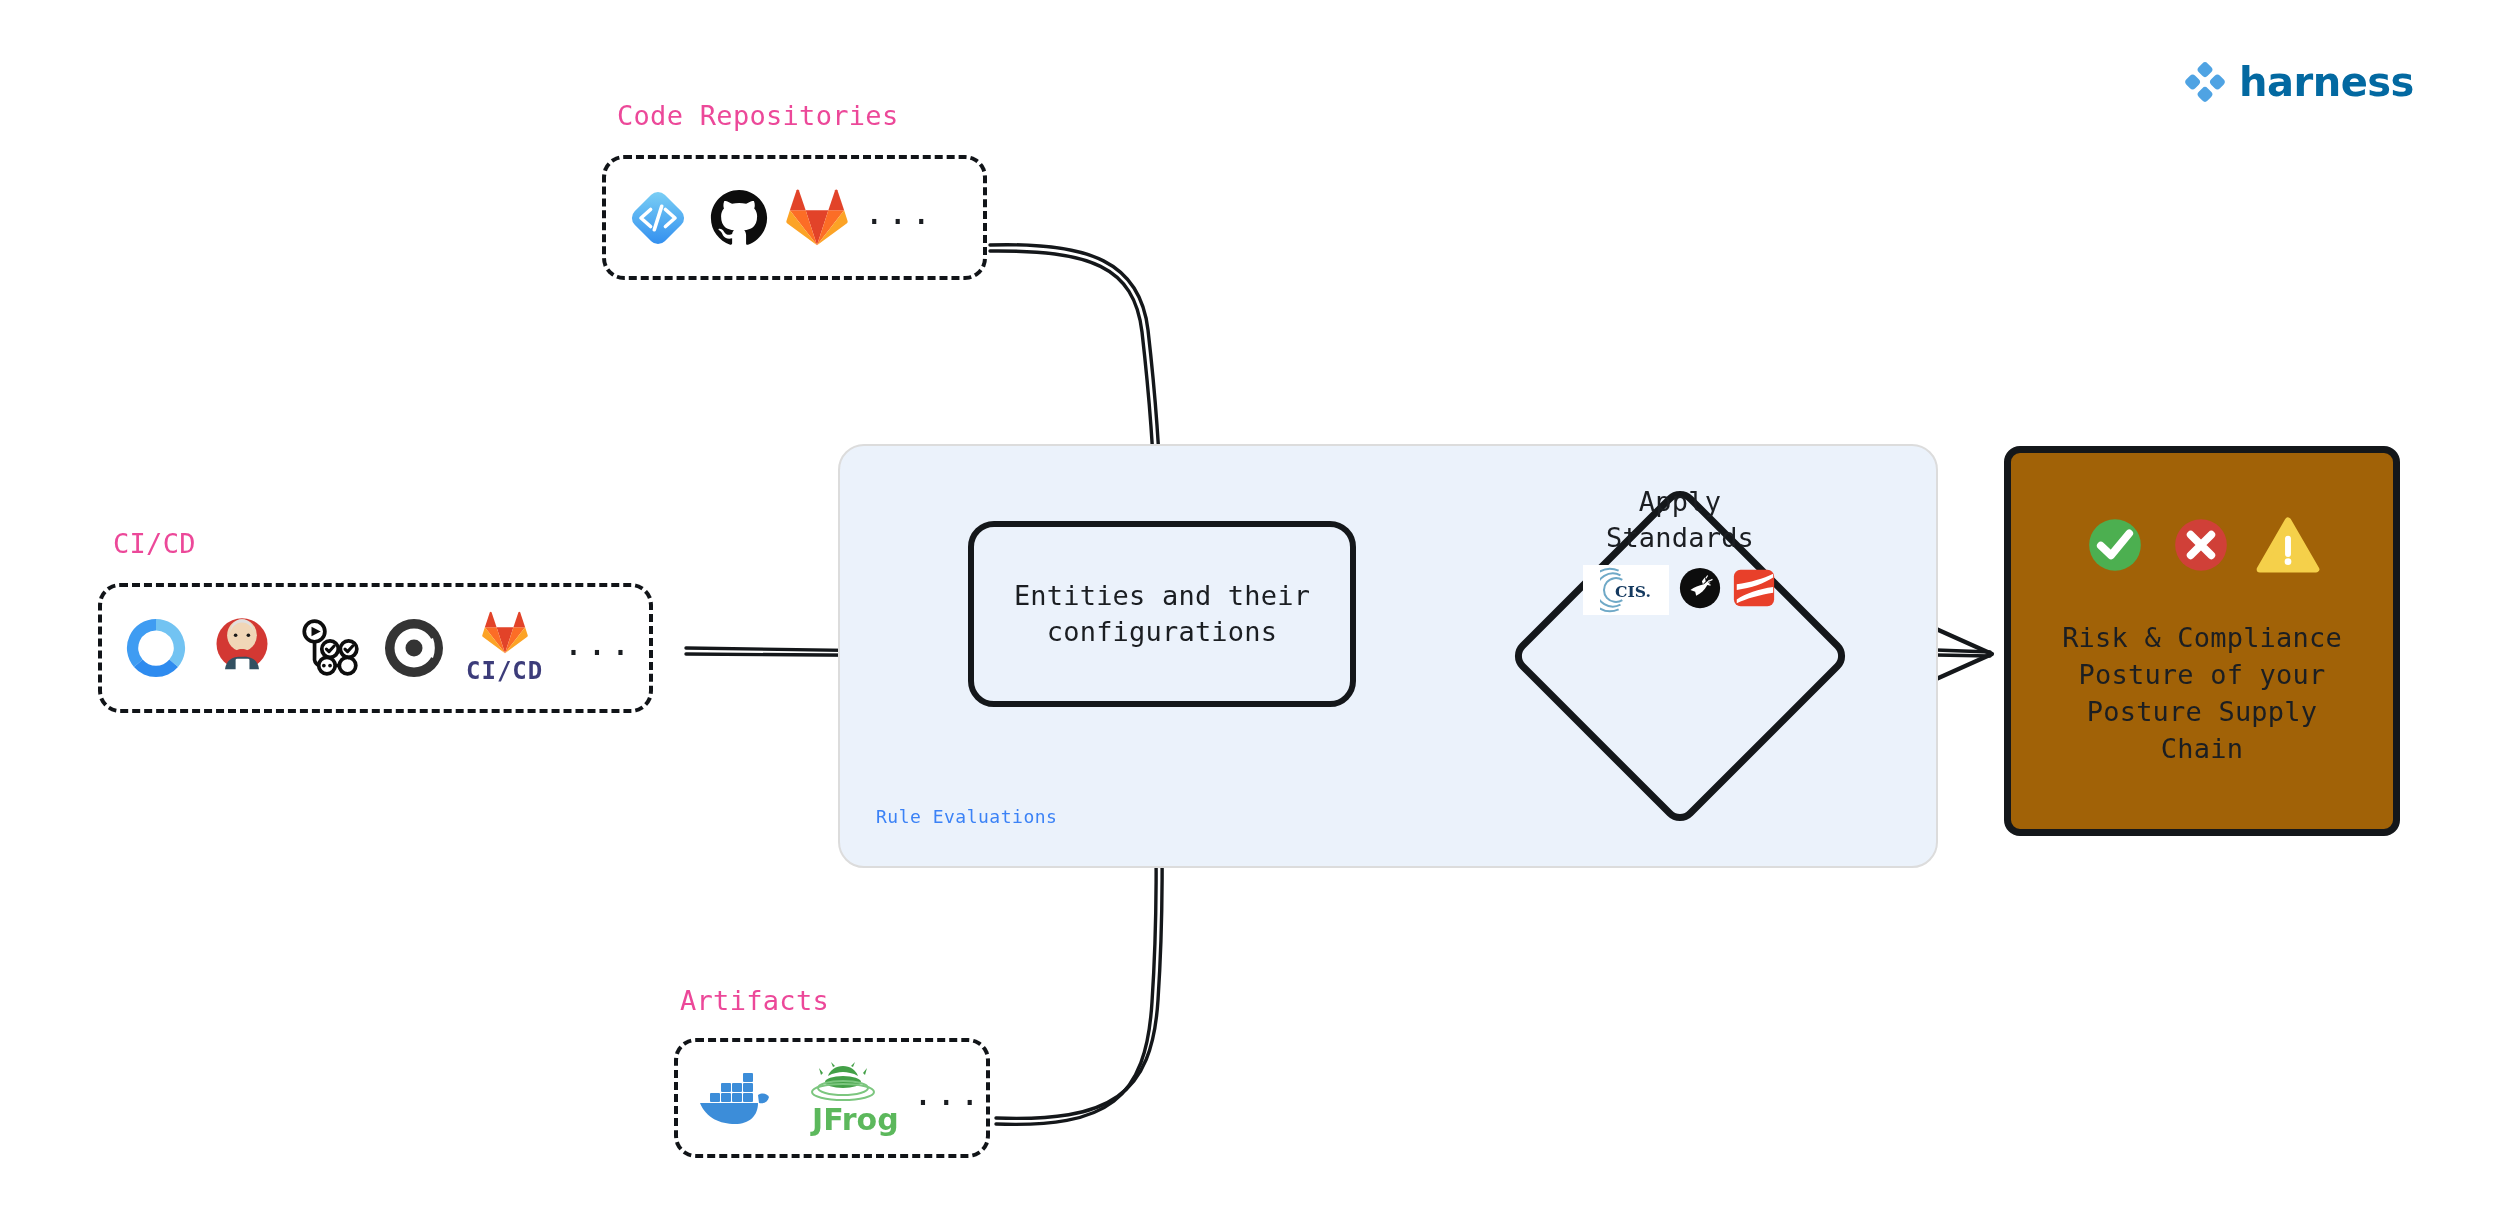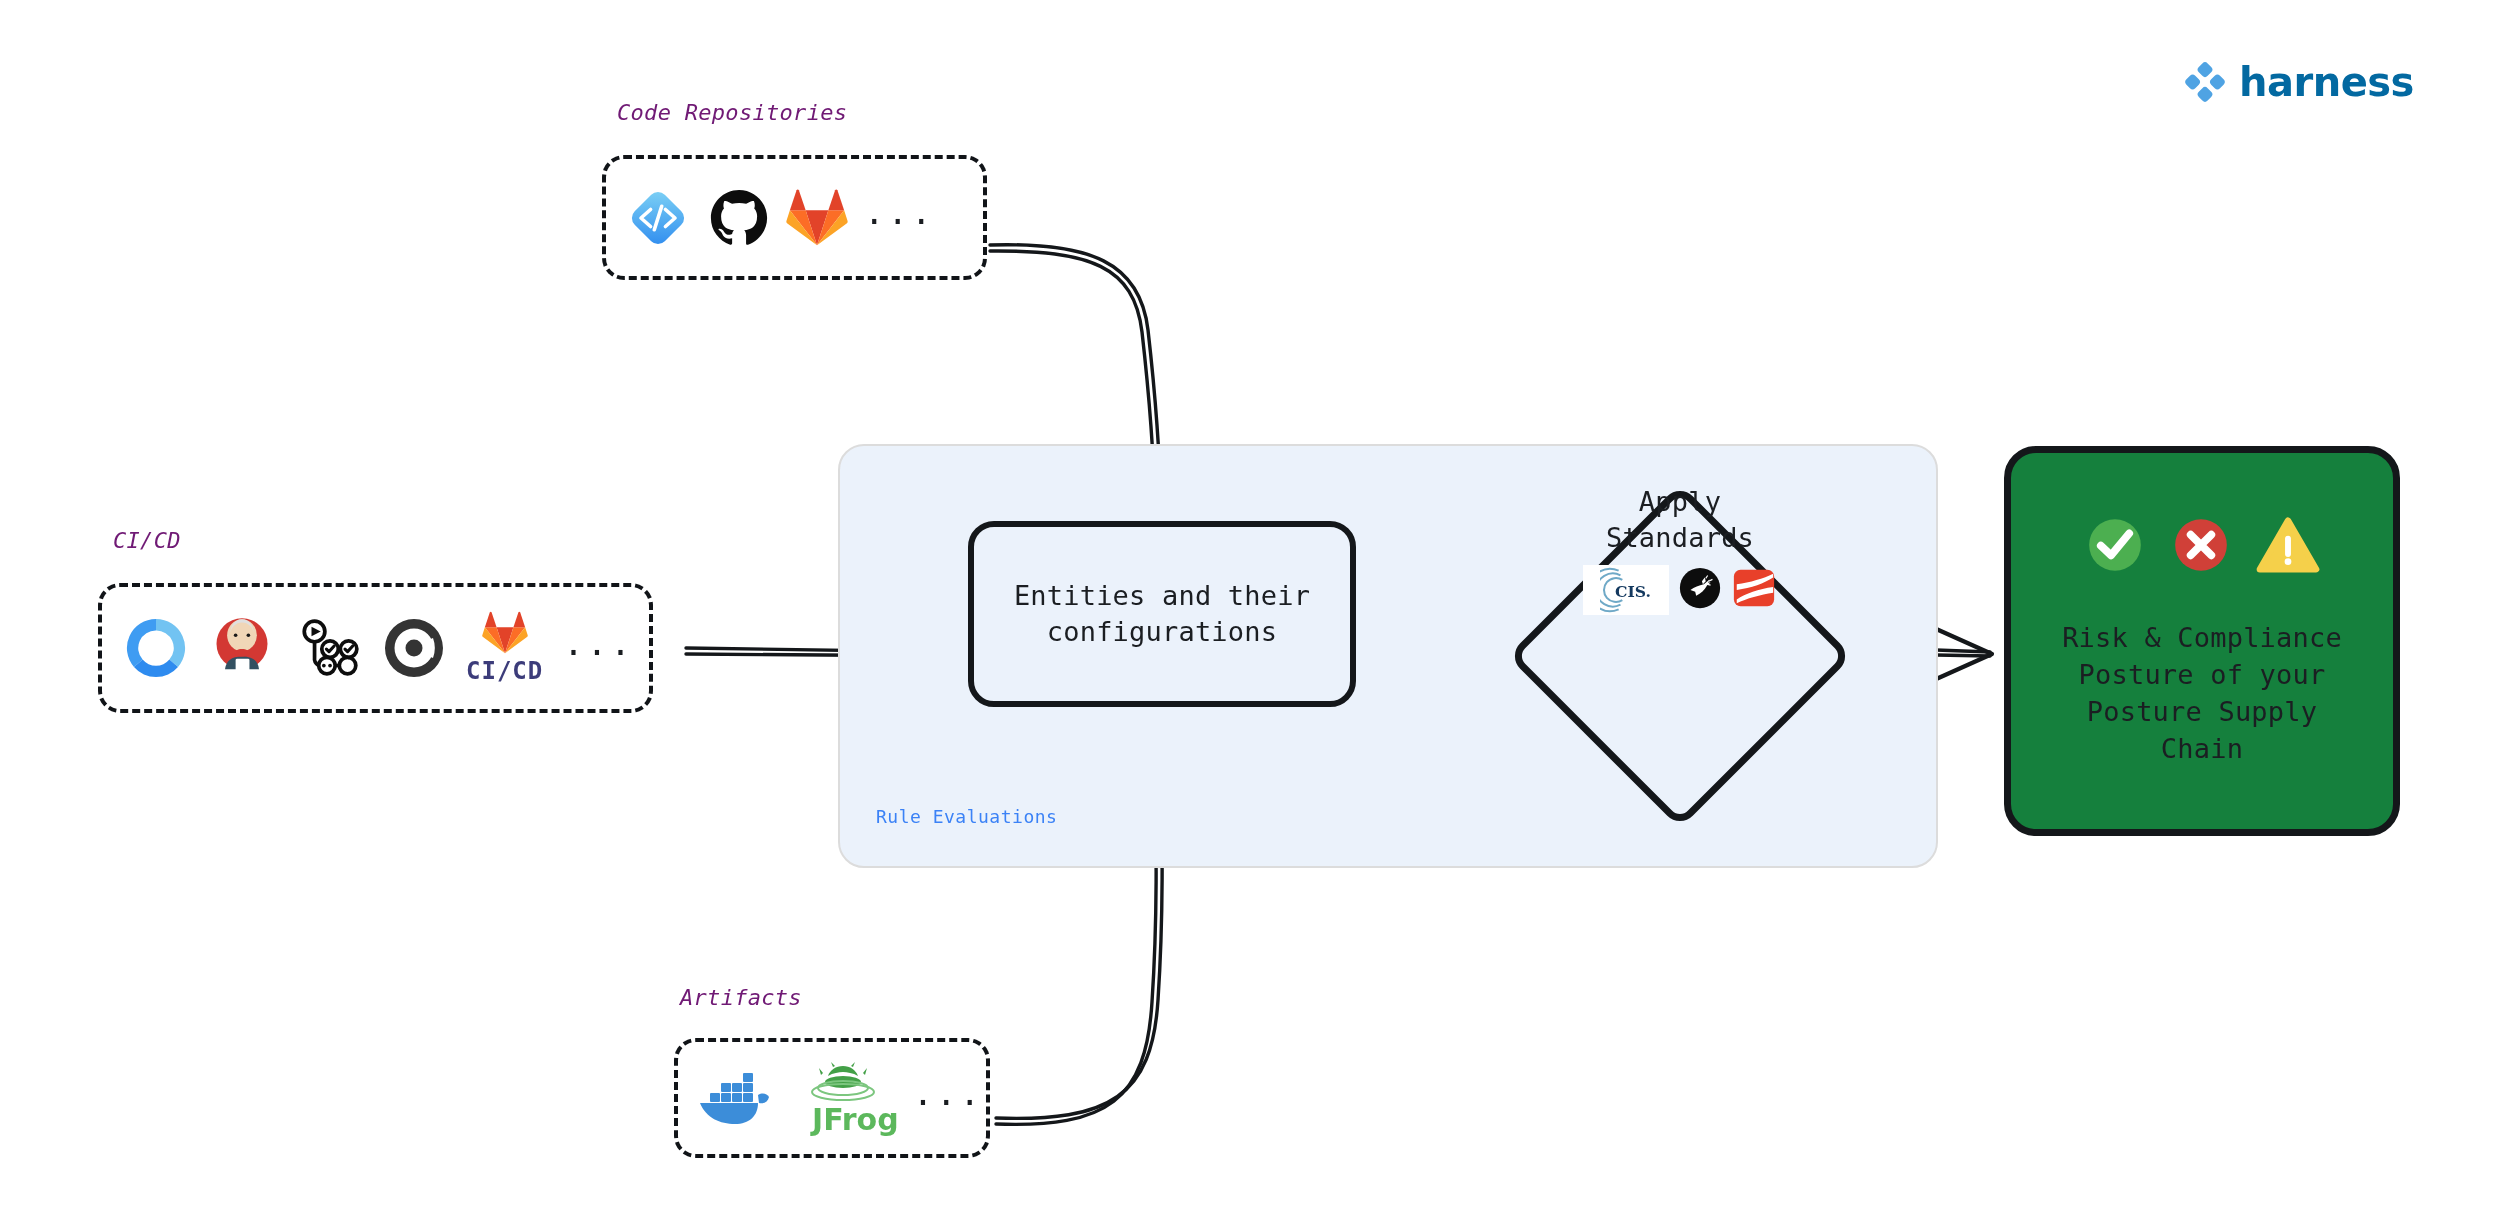--- a/index.html
+++ b/index.html
@@ -20,23 +20,22 @@
   }
   #brand .logo-mark { width: 40px; height: 40px; display:block; }
   #brand .logo-text {
     font-family: "DejaVu Sans", "Liberation Sans", sans-serif;
     font-size: 40px; font-weight: 700; color: #0369a1;
     letter-spacing: -0.5px; line-height: 1;
   }
 
   
   .caption {
-    font-size: 22px; color: #701a75; white-space: nowrap;
+    font-size: 27px; color: #ec4899; white-space: nowrap;
     letter-spacing: 0.3px;
-    font-style: italic;
   }
 
   
   .dashed-box {
     border: 4px dashed #111418;
     border-radius: 22px;
     display: flex; align-items: center;
     background: transparent;
   }
   .dashed-box .slot {
@@ -95,22 +94,22 @@
   #standards-inner .node-text {
     font-size: 27px; color: #1b1e22; text-align: center;
     line-height: 1.32; letter-spacing: 0.2px;
   }
   #standards-logos { display: flex; align-items: center; gap: 8px; }
 
   
   #output-card {
     left: 2004px; top: 446px; width: 396px; height: 390px;
     border: 7px solid #14171a;
-    border-radius: 32px;
-    background: #15803d;
+    border-radius: 16px;
+    background: #a16207;
     display: flex; flex-direction: column;
     align-items: center; justify-content: center;
     padding: 26px 20px;
   }
   #output-icons { display: flex; gap: 24px; margin-bottom: 44px; }
   #output-card .node-text {
     font-size: 27px; color: #1b1e22; text-align: center;
     line-height: 1.37; letter-spacing: 0.2px;
   }
 

